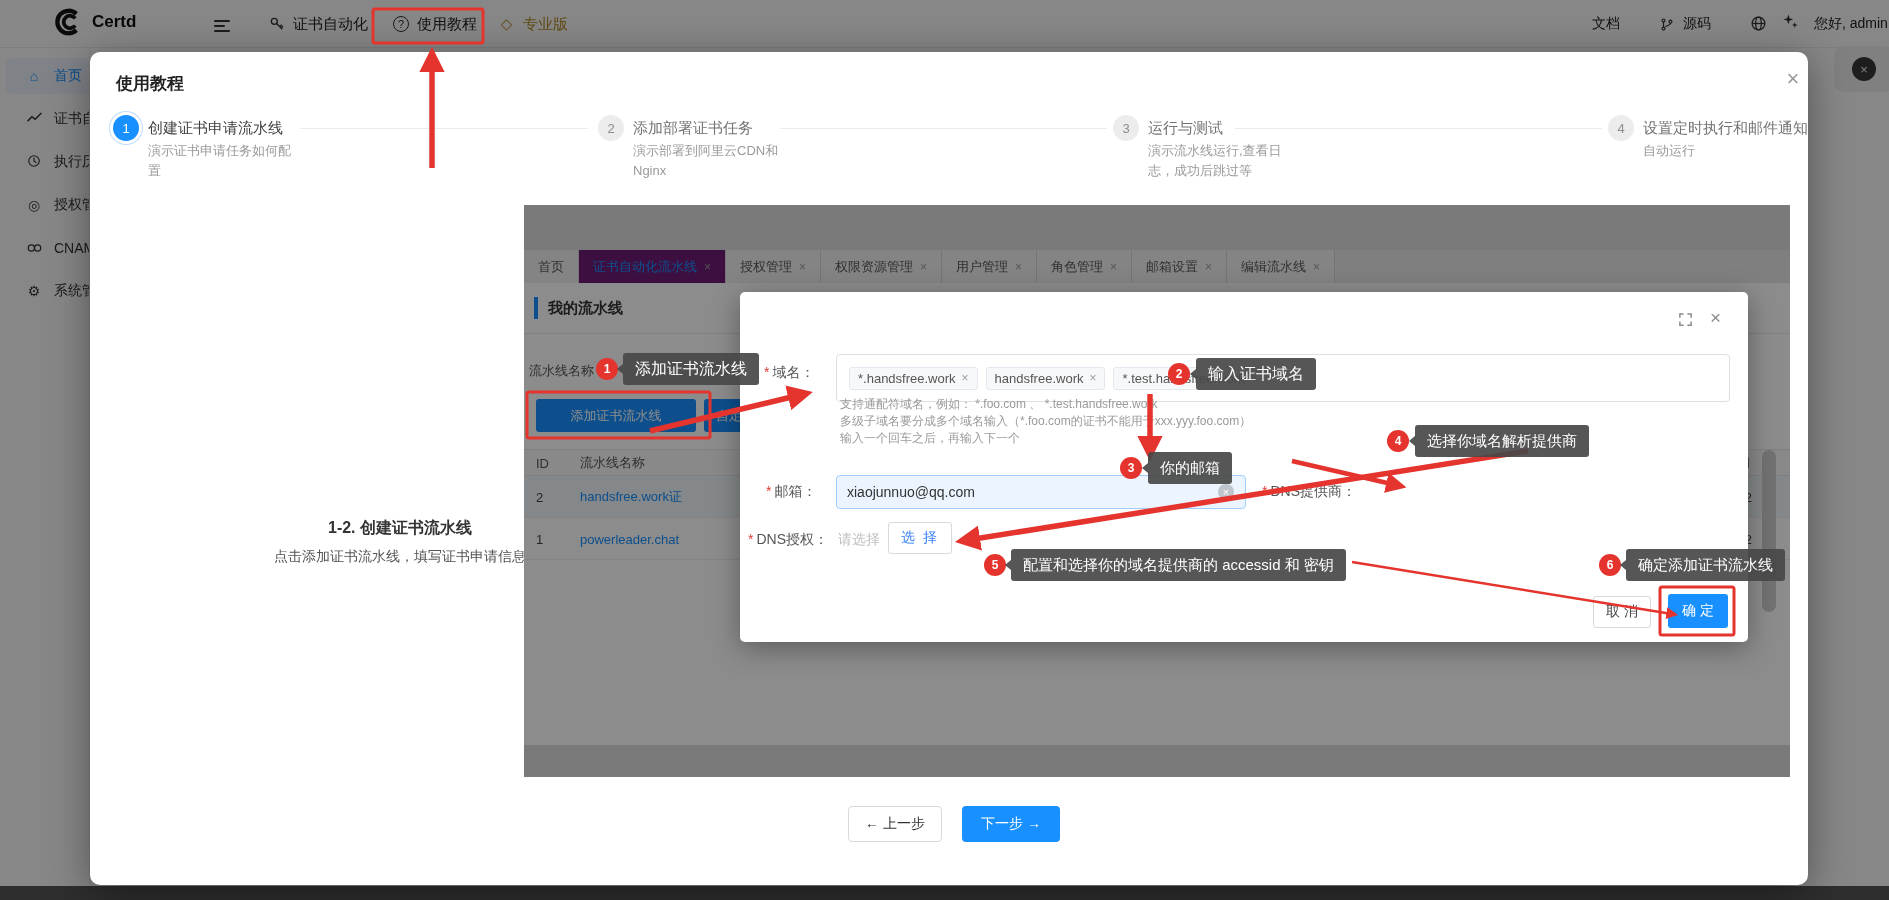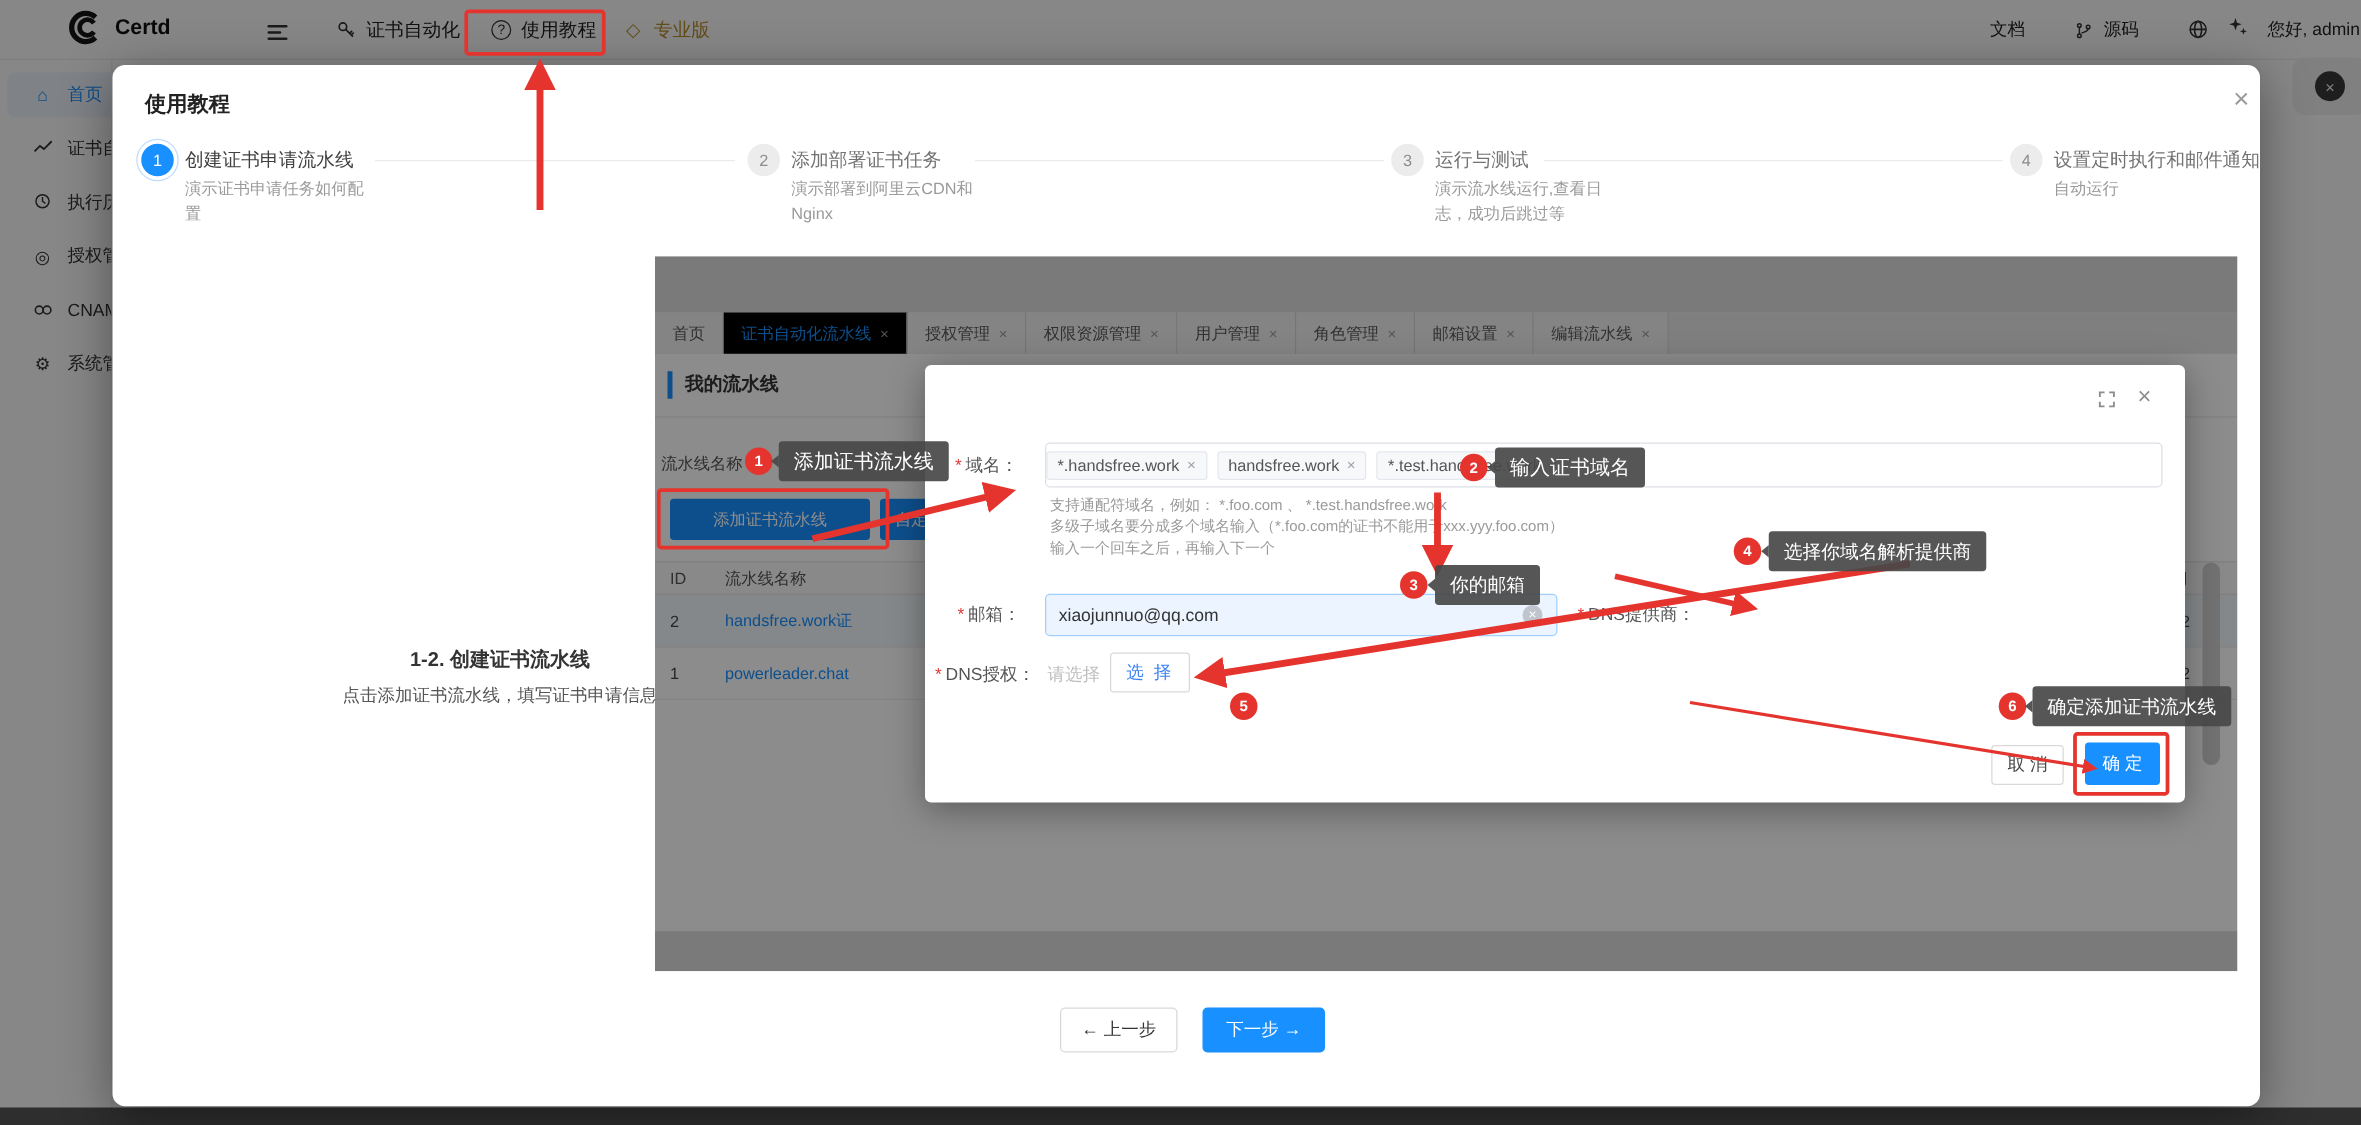--- a/index.html
+++ b/index.html
@@ -40,37 +40,37 @@
   .note-title{position:absolute;left:130px;top:466px;width:360px;text-align:center;font-size:16px;font-weight:bold;color:#333}
   .note-desc{position:absolute;left:110px;top:496px;width:400px;text-align:center;font-size:14px;color:#555}
   .nav-btn{position:absolute;height:36px;border-radius:4px;font-size:14px;display:flex;align-items:center;justify-content:center;cursor:pointer}
   .nav-prev{left:758px;top:754px;width:94px;background:#fff;border:1px solid #d9d9d9;color:#333}
   .nav-next{left:872px;top:754px;width:98px;background:#1890ff;color:#fff}
   
   .shot{position:absolute;left:434px;top:153px;width:1266px;height:572px;overflow:hidden;background:#fff}
   .shot-band{position:absolute;left:0;width:1266px;background:#dedede}
   .tabsrow{position:absolute;left:0;top:45px;width:1266px;height:33px;background:#e7e7e7;display:flex;align-items:stretch}
   .tab{display:flex;align-items:center;gap:7px;padding:0 14px;font-size:13px;color:#595959;background:#f0f0f0;border-right:1px solid #d6d6d6;white-space:nowrap}
-  .tab.active{color:#1890ff;background:#000000}
+  .tab.active{color:#1890ff;background:#701a75}
   .tab .x{color:#9b9b9b;font-size:12px}
   .panel-title{position:absolute;left:10px;top:92px;font-size:15px;font-weight:bold;color:#333;border-left:4px solid #1890ff;padding-left:10px;line-height:22px}
   .divider{position:absolute;left:0;top:128px;width:1266px;height:1px;background:#ececec}
   .tb-label{position:absolute;left:5px;top:157px;font-size:13px;color:#555}
   .btn-blue{position:absolute;background:#1890ff;color:#fff;font-size:13px;display:flex;align-items:center;justify-content:center;border-radius:3px;overflow:hidden;white-space:nowrap}
   .thead{position:absolute;left:0;top:244px;width:1266px;height:27px;background:#fafafa;border-top:1px solid #e8e8e8;border-bottom:1px solid #e8e8e8;font-size:13px;color:#555}
   .trow{position:absolute;left:0;width:1266px;height:42px;border-bottom:1px solid #efefef;font-size:13px;color:#444}
   .cell{position:absolute;top:50%;transform:translateY(-50%);white-space:nowrap}
   .link{color:#1890ff}
   .shot-overlay{position:absolute;inset:0;background:rgba(0,0,0,0.45);z-index:2}
   
   .dialog{position:absolute;left:216px;top:87px;width:1008px;height:350px;background:#fff;border-radius:5px;box-shadow:0 6px 28px rgba(0,0,0,.35);z-index:3;font-size:14px}
   .dlg-ic{position:absolute;color:#8c8c8c;cursor:pointer}
   .flabel{position:absolute;color:#555;font-size:14px;white-space:nowrap}
   .flabel .req{color:#e23c39;margin-right:3px}
-  .dom-input{position:absolute;left:96px;top:62px;width:894px;height:36px;border:1px solid #dcdfe6;border-radius:4px;display:flex;align-items:center;gap:8px;padding:0 0}
+  .dom-input{position:absolute;left:96px;top:62px;width:894px;height:48px;border:1px solid #dcdfe6;border-radius:4px;display:flex;align-items:center;gap:8px;padding:0 12px}
   .tagp{display:flex;align-items:center;gap:6px;background:#f7f8fa;border:1px solid #e4e7ed;border-radius:3px;padding:3px 8px;font-size:13px;color:#555;white-space:nowrap}
   .tagp .x{color:#9aa0a8;font-size:12px}
   .help{position:absolute;left:100px;top:104px;font-size:12px;color:#9a9a9a;line-height:17px;white-space:nowrap}
   .einput{position:absolute;left:96px;top:183px;width:410px;height:34px;background:#ecf5ff;border:1px solid #a0cfff;border-radius:4px;color:#333;font-size:14px;padding:0 30px 0 10px;font-family:inherit}
   .clear-ic{position:absolute;left:478px;top:192px;width:16px;height:16px;border-radius:50%;background:#c0c4cc;color:#fff;font-size:11px;display:flex;align-items:center;justify-content:center}
   .select{position:absolute;left:628px;top:183px;width:362px;height:34px;border:1px solid #dcdfe6;border-radius:4px;display:flex;align-items:center;padding:0 10px;color:#444}
   .caret{position:absolute;right:12px;top:12px;width:8px;height:8px;border-right:1.6px solid #b0b4bb;border-bottom:1.6px solid #b0b4bb;transform:rotate(45deg) translateY(-2px)}
   .squig{text-decoration:underline;text-decoration-style:wavy;text-decoration-color:#e23c39;text-underline-offset:4px}
   .sel-btn{position:absolute;left:148px;top:230px;width:64px;height:32px;border:1px solid #d9d9d9;border-radius:3px;background:#fff;display:flex;align-items:center;justify-content:center;color:#3b82f6;font-size:14px;letter-spacing:2px}
   .ph{color:#bfbfbf}
@@ -369,15 +369,16 @@
 
   <div class="badge" style="left:596px;top:358px">1</div>
   <div class="alabel" style="left:623px;top:353px;font-size:16px">添加证书流水线</div>
   <div class="badge" style="left:1168px;top:363px">2</div>
   <div class="alabel" style="left:1196px;top:358px;font-size:16px">输入证书域名</div>
   <div class="badge" style="left:1120px;top:457px">3</div>
   <div class="alabel" style="left:1148px;top:452px">你的邮箱</div>
   <div class="badge" style="left:1387px;top:430px">4</div>
   <div class="alabel" style="left:1415px;top:425px">选择你域名解析提供商</div>
   <div class="badge" style="left:984px;top:554px">5</div>
+  <div class="alabel" style="left:1011px;top:549px">配置和选择你的域名提供商的 accessid 和 密钥</div>
   <div class="badge" style="left:1599px;top:554px">6</div>
   <div class="alabel" style="left:1626px;top:549px">确定添加证书流水线</div>
 </div>
 
 </body></html>

